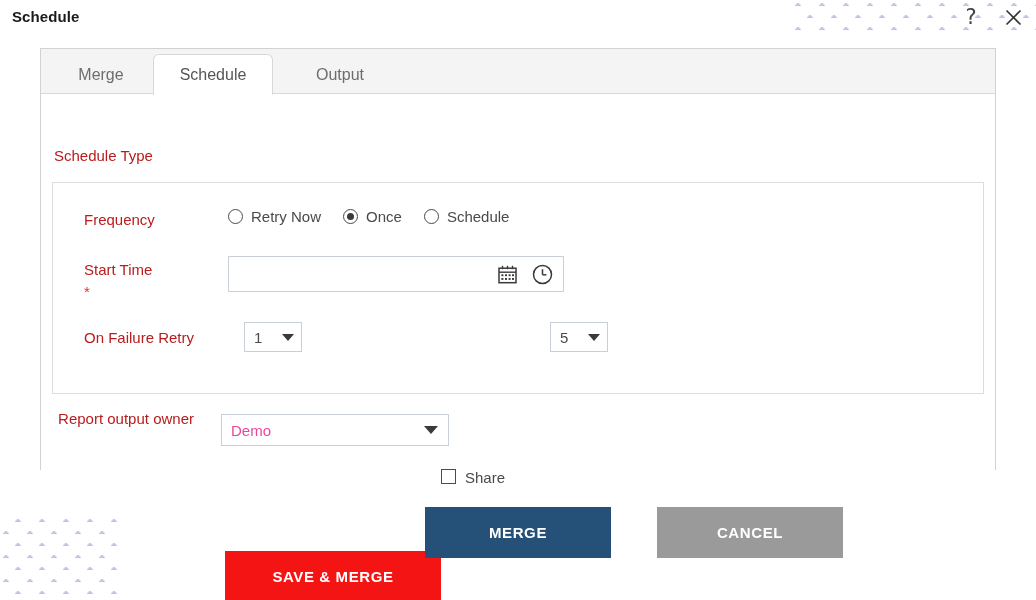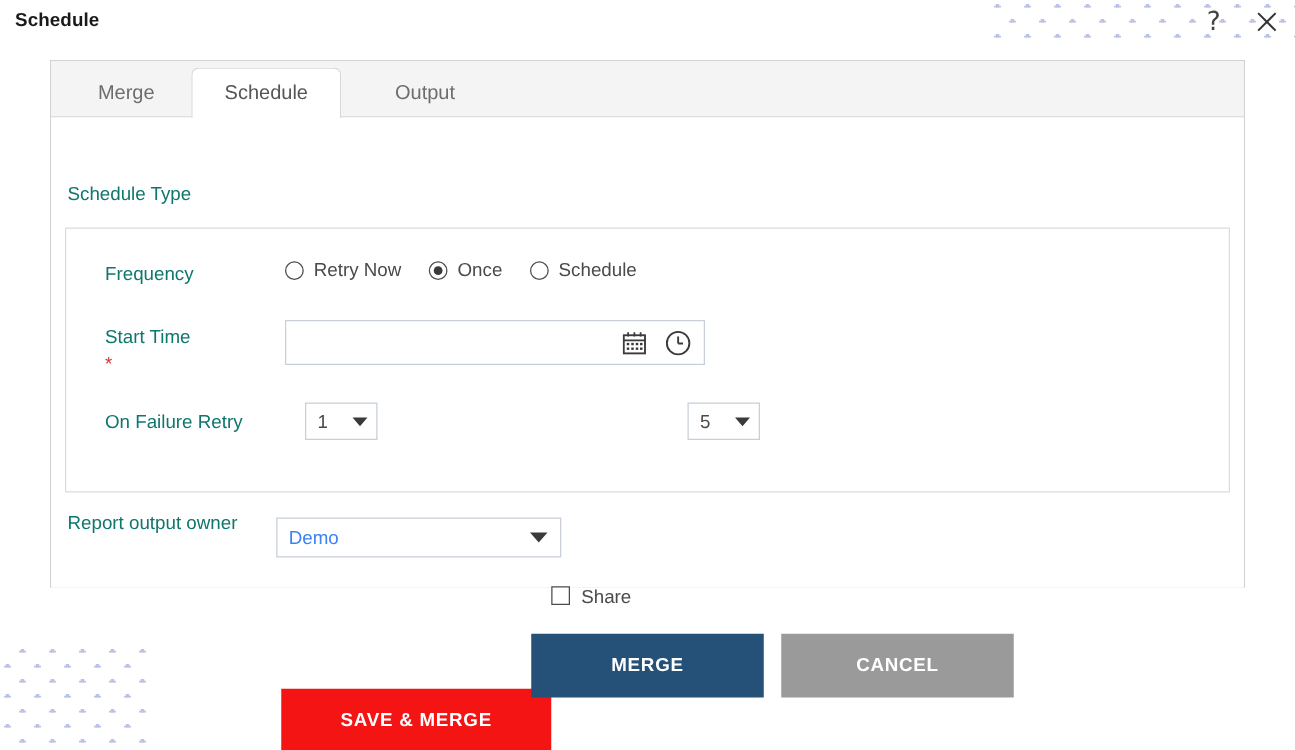--- a/index.html
+++ b/index.html
@@ -105,22 +105,23 @@
   
   #panel-body {
     position: relative;
     background: #ffffff;
     height: 376px;
   }
 
   .row-label {
     position: absolute;
     font-size: 15px;
-    color: #0f766e;
+    color: #b91c1c;
     line-height: 20px;
+    text-align: right;
   }
 
   
   #schedule-type-label { left: 13px; top: 52px; }
   #schedule-type-select {
     position: absolute;
     left: 174px; top: 45px;
     width: 224px; height: 32px;
     border: 1px solid #c8cfd8;
     background: #ffffff;
@@ -287,21 +288,21 @@
     left: 180px; top: 320px;
     width: 228px; height: 32px;
     border: 1px solid #c8cfd8;
     background: #ffffff;
     display: flex;
     align-items: center;
     cursor: pointer;
   }
   #owner-value {
     font-size: 15px;
-    color: #3b82f6;
+    color: #ec4899;
     padding-left: 9px;
   }
   #share-control {
     position: absolute;
     left: 400px; top: 327px;
     display: flex;
     align-items: flex-start;
     cursor: pointer;
     margin-top: 48px;
   }
@@ -466,14 +467,14 @@
       <span id="share-checkbox"></span>
       <span id="share-label">Share</span>
     </div>
 
   </div>
 </div>
 
 <div id="footer-buttons">
   <button id="save-merge-button" class="action-btn" style="background: rgb(245, 20, 20);">SAVE &amp; MERGE</button>
   <button id="merge-button" class="action-btn" style="background: rgb(37, 80, 119);">MERGE</button>
-  <button id="cancel-button" class="action-btn" style="background: rgb(154, 154, 154);">CANCEL</button>
+  <button id="cancel-button" class="action-btn" style="background: rgb(154, 154, 154); margin-left: 32px;">CANCEL</button>
 </div>
 
 </body></html>

